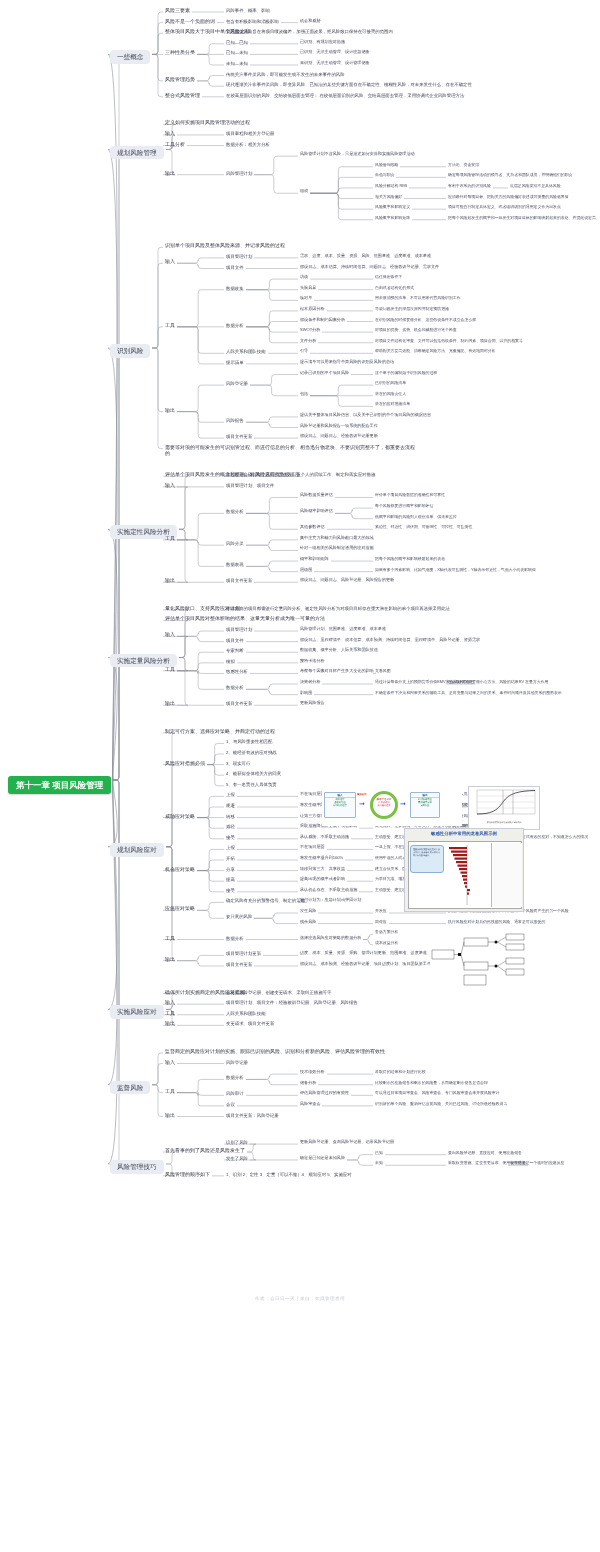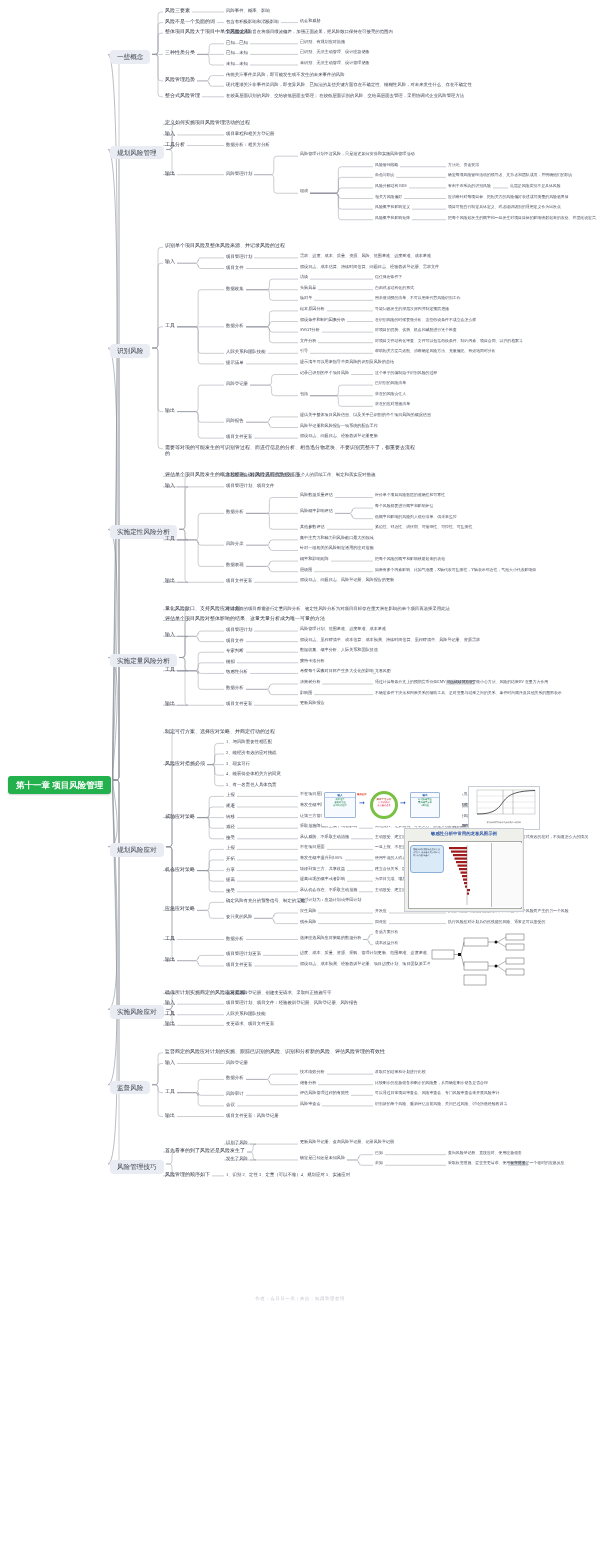--- a/index.html
+++ b/index.html
@@ -3,21 +3,21 @@
 <meta charset="utf-8">
 <style>
   * { box-sizing: border-box; }
   html, body { margin:0; padding:0; }
   body {
     width:600px; height:1552px; position:relative;
     background:#ffffff;
     font-family:"Liberation Sans","DejaVu Sans",sans-serif;
     overflow:hidden;
   }
-  #canvas { position:absolute; left:0; top:0; width:600px; height:1307px;font-family:Liberation Serif, serif; }
+  #canvas { position:absolute; left:0; top:0; width:600px; height:1307px; }
   svg.links { position:absolute; left:0; top:0; width:600px; height:1552px; pointer-events:none; }
 
   .node { position:absolute; white-space:nowrap; line-height:1.18; }
 
   
   .root {
     background:#22B14C; color:#fff; border-radius:3px;
     padding:4px 8px; font-size:8.5px; font-weight:bold;
     box-shadow:0 1px 2px rgba(0,0,0,.18);
   }

